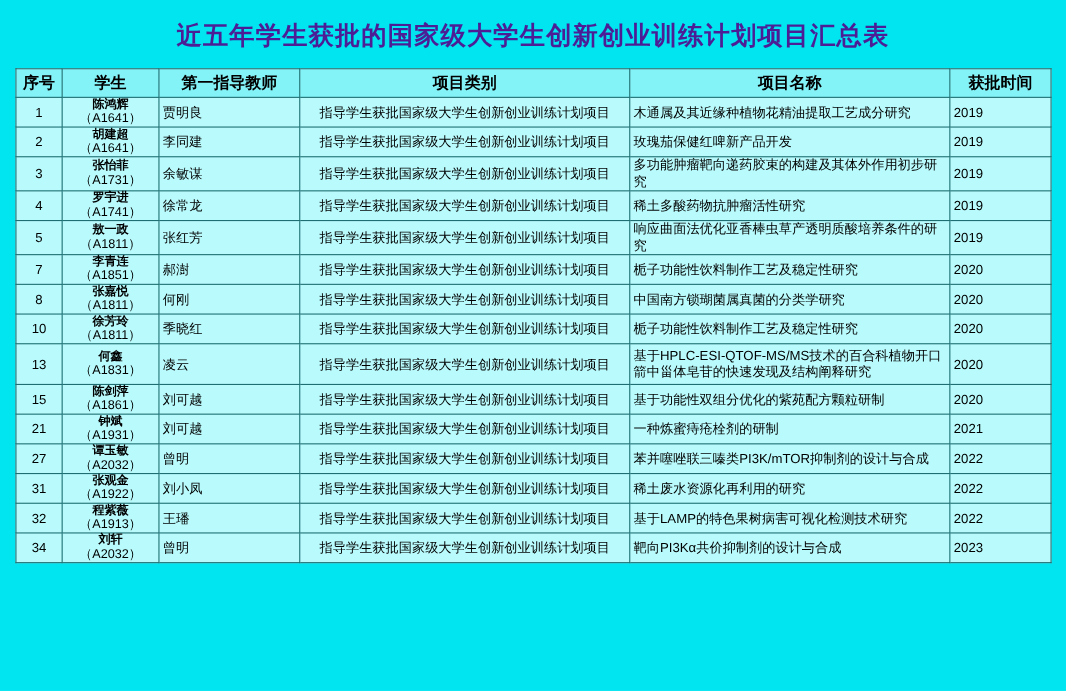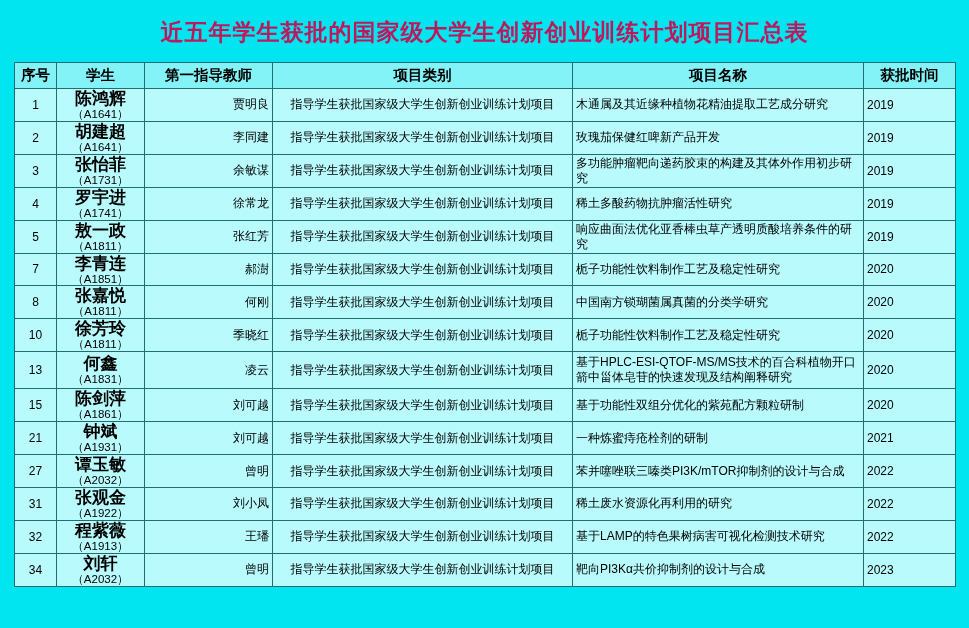--- a/index.html
+++ b/index.html
@@ -19,21 +19,21 @@
     height: 628px;
     background: #00e5f0;
     box-sizing: border-box;
     padding: 0 14px;
   }
   .title {
     text-align: center;
     font-family: "Liberation Serif", serif;
     font-weight: bold;
     font-size: 23px;
-    color: #be185d;
+    color: #4c1d95;
     letter-spacing: 1px;
     padding-top: 17px;
     padding-bottom: 14px;
   }
   table.grid {
     border-collapse: collapse;
     width: 941px;
     table-layout: fixed;
     background: #b9fbfd;
   }
@@ -59,29 +59,29 @@
     font-size: 12px;
   }
   td.c-stu {
     text-align: center;
     width: 88px;
     line-height: 1.12;
     padding: 2px 1px;
   }
   td.c-stu .nm {
     font-weight: bold;
-    font-size: 17px;
+    font-size: 11px;
     display: block;
   }
   td.c-stu .cls {
     font-size: 11.5px;
     display: block;
   }
   td.c-teacher {
-    text-align: right;
+    text-align: left;
     width: 128px;
     font-size: 12.5px;
   }
   td.c-cat {
     text-align: center;
     width: 300px;
     font-size: 12.5px;
   }
   td.c-name {
     text-align: left;

